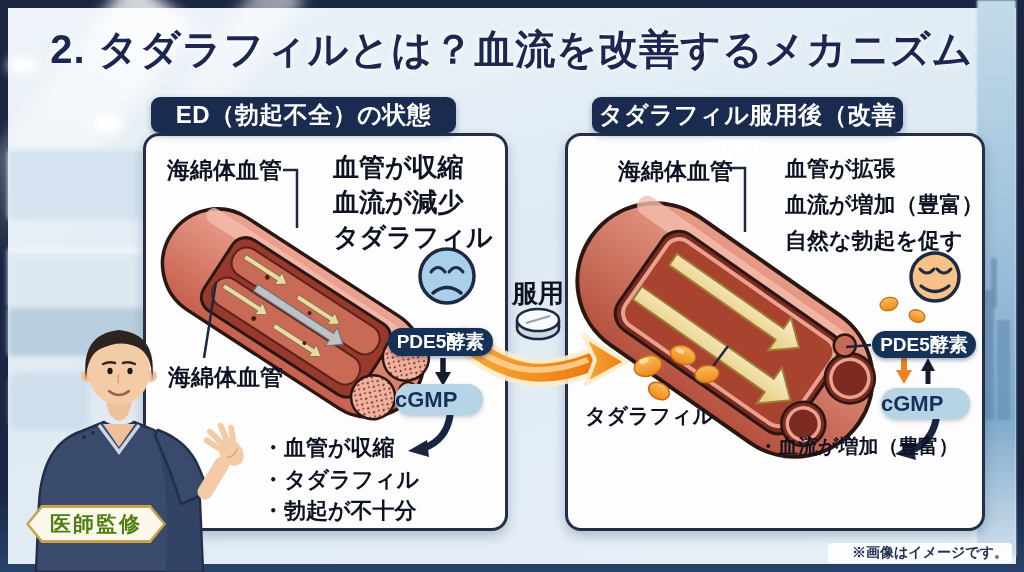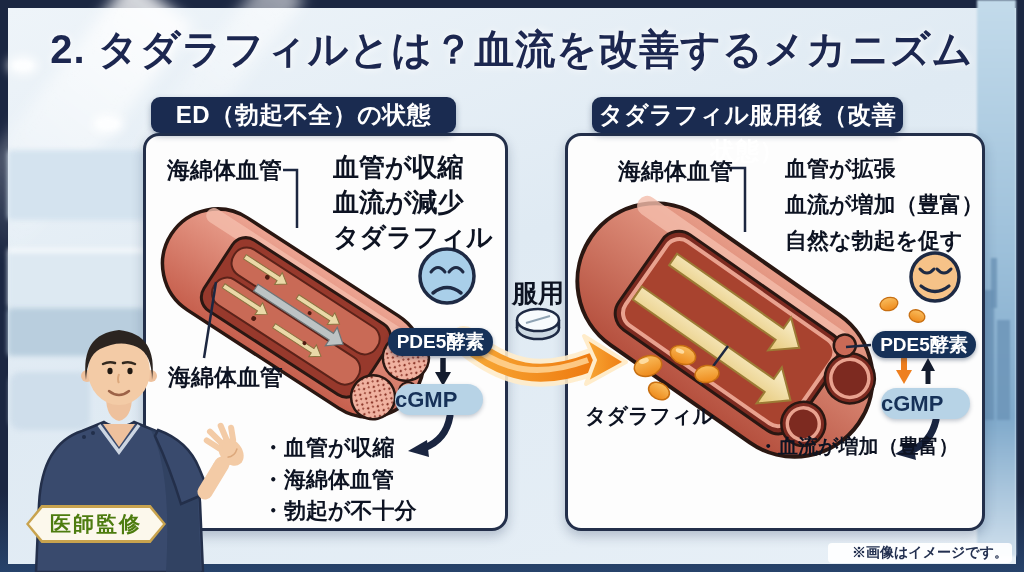--- a/index.html
+++ b/index.html
@@ -235,21 +235,21 @@
   <div class="lbl" style="left:168px;top:362px;font-size:23px;">海綿体血管</div>
   <div class="lbl" style="left:333px;top:150px;font-size:26px;line-height:35px;">
     <div>血管が収縮</div>
     <div>血流が減少</div>
     <div>タダラフィル</div>
   </div>
   <div class="badge-navy" style="left:388px;top:328px;width:105px;height:28px;border-radius:14px;font-size:19px;line-height:28px;">PDE5酵素</div>
   <div class="badge-blue" style="left:395px;top:384px;width:88px;height:31px;border-radius:15.5px;font-size:22px;line-height:31px;">cGMP</div>
   <div class="bullets" style="left:262px;top:432px;font-size:22px;">
     <div>・血管が収縮</div>
-    <div>・海綿体血管</div>
+    <div>・タダラフィル</div>
     <div>・勃起が不十分</div>
   </div>
 
   <div class="lbl" style="left:505px;top:276px;width:66px;text-align:center;font-size:26px;">服用</div>
 
   <div class="lbl" style="left:618px;top:156px;font-size:23px;">海綿体血管</div>
   <div class="lbl" style="left:785px;top:151px;font-size:22px;line-height:36px;">
     <div>血管が拡張</div>
     <div>血流が増加（豊富）</div>
     <div>自然な勃起を促す</div>

